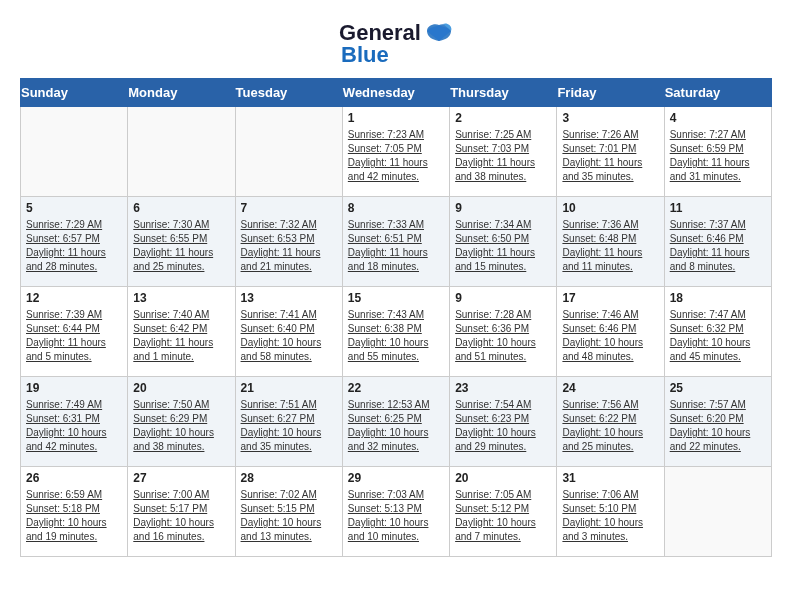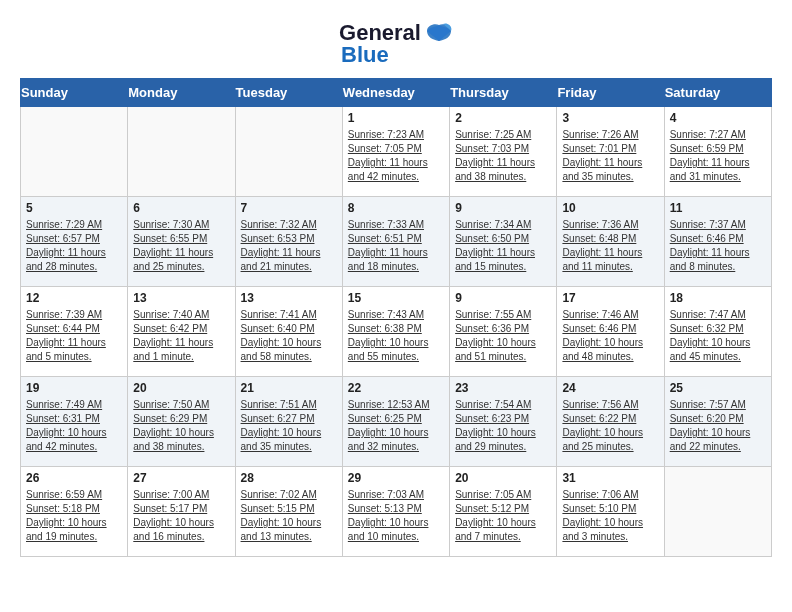--- a/index.html
+++ b/index.html
@@ -225,21 +225,21 @@
         </td>
         <td>
           <span class="day-num">15</span>
           <div class="cell-content">Sunrise: 7:43 AM
 Sunset: 6:38 PM
 Daylight: 10 hours
 and 55 minutes.</div>
         </td>
         <td>
           <span class="day-num">9</span>
-          <div class="cell-content">Sunrise: 7:55 AM
+          <div class="cell-content">Sunrise: 7:28 AM
 Sunset: 6:36 PM
 Daylight: 10 hours
 and 51 minutes.</div>
         </td>
         <td>
           <span class="day-num">17</span>
           <div class="cell-content">Sunrise: 7:46 AM
 Sunset: 6:46 PM
 Daylight: 10 hours
 and 48 minutes.</div>

